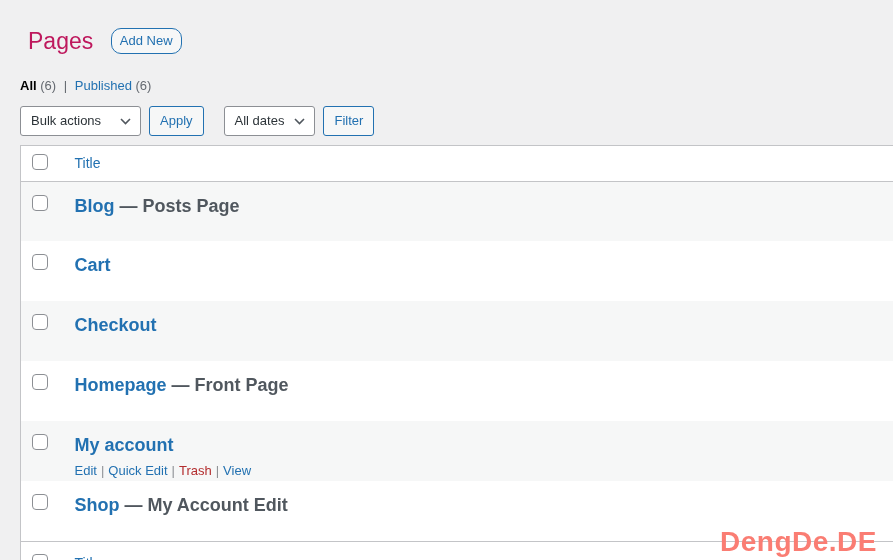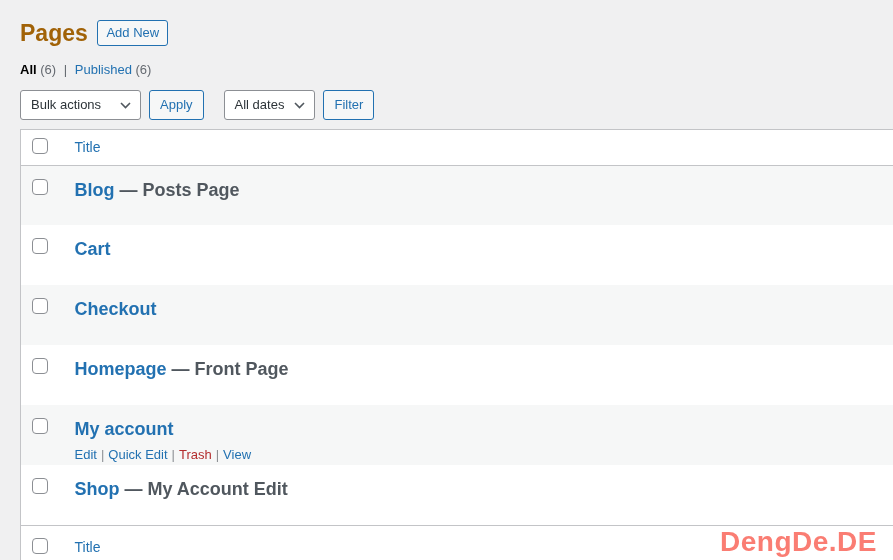--- a/index.html
+++ b/index.html
@@ -11,33 +11,33 @@
     font-size: 13px;
     color: #1d2327;
     overflow: hidden;
     position: relative;
   }
   .wrap { padding: 10px 0 0 20px; }
 
   
   h1.page-title {
     display: inline-block;
-    margin: 0; padding: 9px 0 4px;
-    font-size: 23px; font-weight: 700;
-    line-height: 1.3; color: #a16207;
+    margin: 8px; padding: 9px 0 4px;
+    font-size: 23px; font-weight: 400;
+    line-height: 1.3; color: #be185d;
   }
   .page-title-action {
     display: inline-block;
     margin-left: 6px;
     position: relative; top: -4px;
     padding: 5px 8px;
     font-size: 13px; line-height: 1.1;
     color: #2271b1;
     border: 1px solid #2271b1;
-    border-radius: 3px;
+    border-radius: 10px;
     background: #f6f7f7;
     text-decoration: none;
     cursor: pointer;
   }
 
   
   .subsubsub {
     list-style: none;
     margin: 9px 0 0; padding: 0;
     font-size: 13px; color: #646970;

